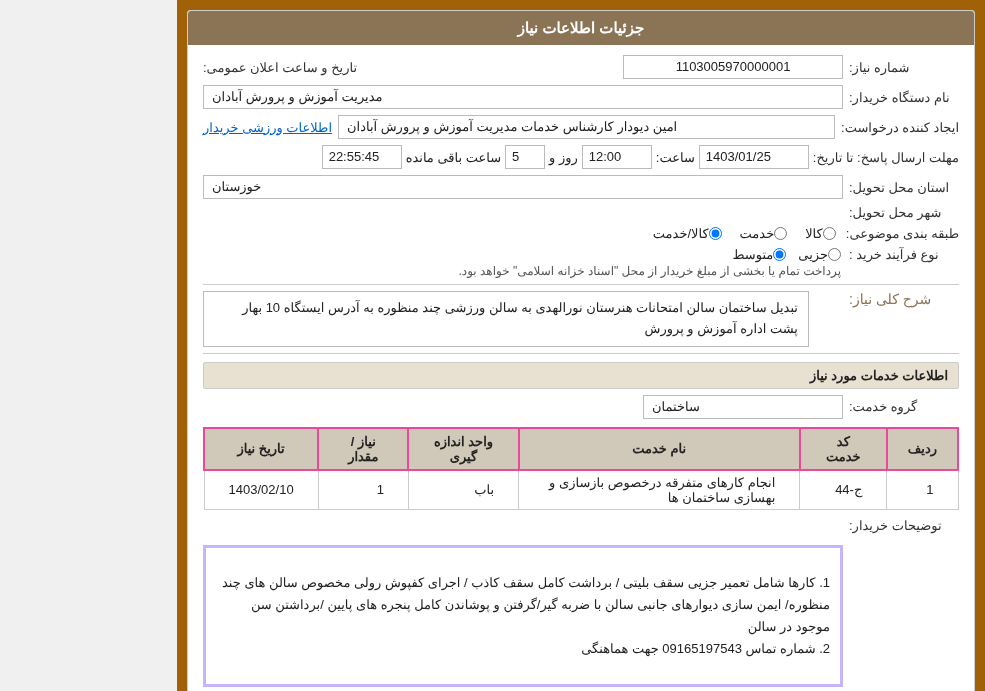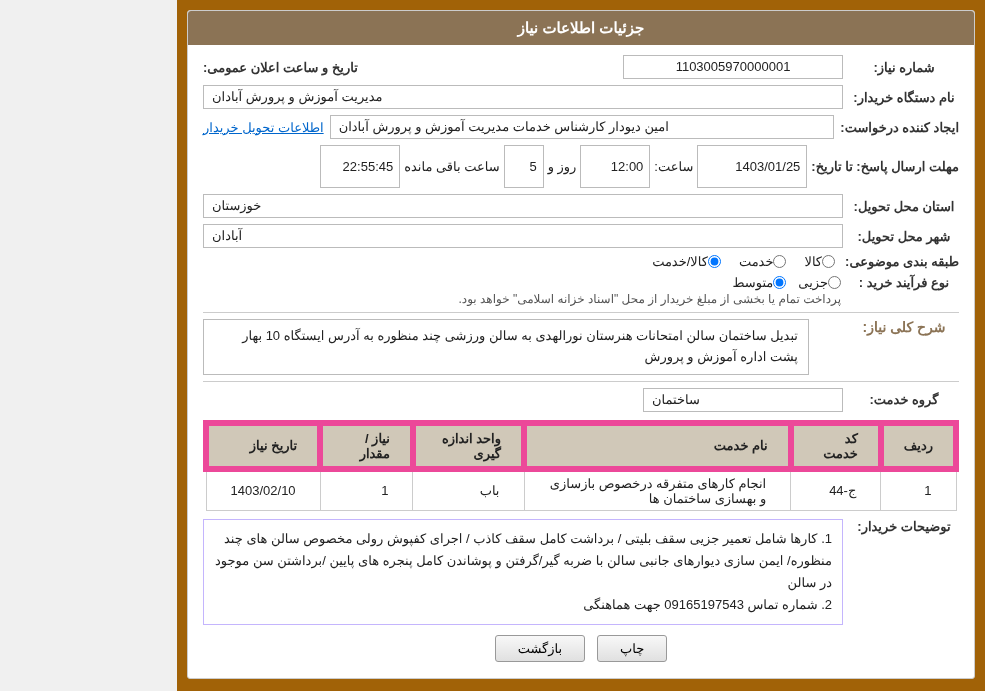--- a/index.html
+++ b/index.html
@@ -34,24 +34,24 @@
       padding: 10px 15px;
     }
     .info-row {
       display: flex;
       align-items: center;
       margin-bottom: 6px;
       gap: 6px;
     }
     .info-label {
       color: #333;
-      font-weight: bold;
+      font-weight: normal;
       white-space: nowrap;
       min-width: 110px;
-      text-align: center;
+      text-align: left;
     }
     .info-value {
       border: 1px solid #bbb;
       background: #fff;
       padding: 3px 8px;
       min-height: 24px;
       flex: 1;
       text-align: left;
     }
     .info-value.ltr {
@@ -68,23 +68,23 @@
       align-items: center;
       gap: 4px;
       margin-bottom: 6px;
     }
     .date-row .info-label {
       min-width: 110px;
     }
     .small-box {
       border: 1px solid #bbb;
       background: #fff;
-      padding: 13px 6px;
+      padding: 3px 6px;
       min-height: 24px;
-      text-align: right;
+      text-align: left;
     }
     .radio-row {
       display: flex;
       align-items: center;
       gap: 10px;
       margin-bottom: 6px;
     }
     .radio-row .info-label {
       min-width: 110px;
     }
@@ -135,40 +135,41 @@
     .table-section {
       margin: 8px 0;
     }
     table {
       width: 100%;
       border-collapse: collapse;
       font-size: 13px;
     }
     table th {
       background: #d0c8b8;
-      border: 6px solid #ec4899;
+      border: 2px solid #ec4899;
       padding: 5px 20px;
-      text-align: right;
+      text-align: center;
       font-weight: bold;
     }
     table td {
       border: 1px solid #ccc;
       padding: 4px 24px;
       text-align: right;
       margin-left: 28px;
     }
     table tr:nth-child(even) td { background: #fafafa; }
     .tozih-box {
-      border: 1px solid #c4b5fd;
-      padding: 8px 10px;
+      border: 3px solid #c4b5fd;
+      padding: 24px 10px;
       min-height: 70px;
       background: #fff;
       text-align: right;
       line-height: 1.7;
       font-size: 13px;
+      margin-top: 27px;
     }
     .button-row {
       display: flex;
       justify-content: center;
       gap: 12px;
       margin: 10px 0 6px 0;
     }
     .btn {
       padding: 5px 22px;
       border: 1px solid #999;
@@ -197,42 +198,41 @@
       </div>
 
       <div class="info-row">
         <span class="info-label">نام دستگاه خریدار:</span>
         <div class="info-value">مدیریت آموزش و پرورش آبادان</div>
       </div>
 
       <div class="info-row">
         <span class="info-label">ایجاد کننده درخواست:</span>
         <div class="info-value" style="flex:1;">امین دیودار کارشناس خدمات مدیریت آموزش و پرورش آبادان</div>
-        <span class="link-blue">اطلاعات تحویل خریدار</span>
+        <span class="link-blue">اطلاعات ورزشی خریدار</span>
       </div>
 
       <div class="date-row">
         <span class="info-label">مهلت ارسال پاسخ: تا تاریخ:</span>
         <div class="small-box" style="width:110px;">1403/01/25</div>
         <span>ساعت:</span>
         <div class="small-box" style="width:70px;">12:00</div>
         <span>روز و</span>
         <div class="small-box" style="width:40px;">5</div>
         <span>ساعت باقی مانده</span>
         <div class="small-box" style="width:80px;">22:55:45</div>
       </div>
 
       <div class="info-row">
         <span class="info-label">استان محل تحویل:</span>
         <div class="info-value">خوزستان</div>
       </div>
 
       <div class="info-row">
         <span class="info-label">شهر محل تحویل:</span>
-        <div class="info-value">آبادان</div>
       </div>
 
       <div class="radio-row">
         <span class="info-label">طبقه بندی موضوعی:</span>
         <div class="radio-group">
           <div class="radio-item">
             <input type="radio" name="tabaghebandi" style="">
             <span>کالا</span>
           </div>
           <div class="radio-item">
@@ -265,20 +265,21 @@
 
       <div class="divider"></div>
 
       <div class="info-row" style="align-items:flex-start;gap:40px;">
         <span class="info-label" style="font-size:14px; color:#8B7355;">شرح کلی نیاز:</span>
         <div class="sharh-box" style="flex:1;">تبدیل ساختمان سالن امتحانات هنرستان نورالهدی به سالن ورزشی چند منظوره به آدرس ایستگاه 10 بهار پشت اداره آموزش و پرورش</div>
       </div>
 
       <div class="divider"></div>
 
+      <div class="section-title">اطلاعات خدمات مورد نیاز</div>
 
       <div class="info-row">
         <span class="info-label">گروه خدمت:</span>
         <div class="info-value" style="max-width:200px;">ساختمان</div>
       </div>
 
       <div class="table-section">
         <table>
           <thead>
             <tr>

